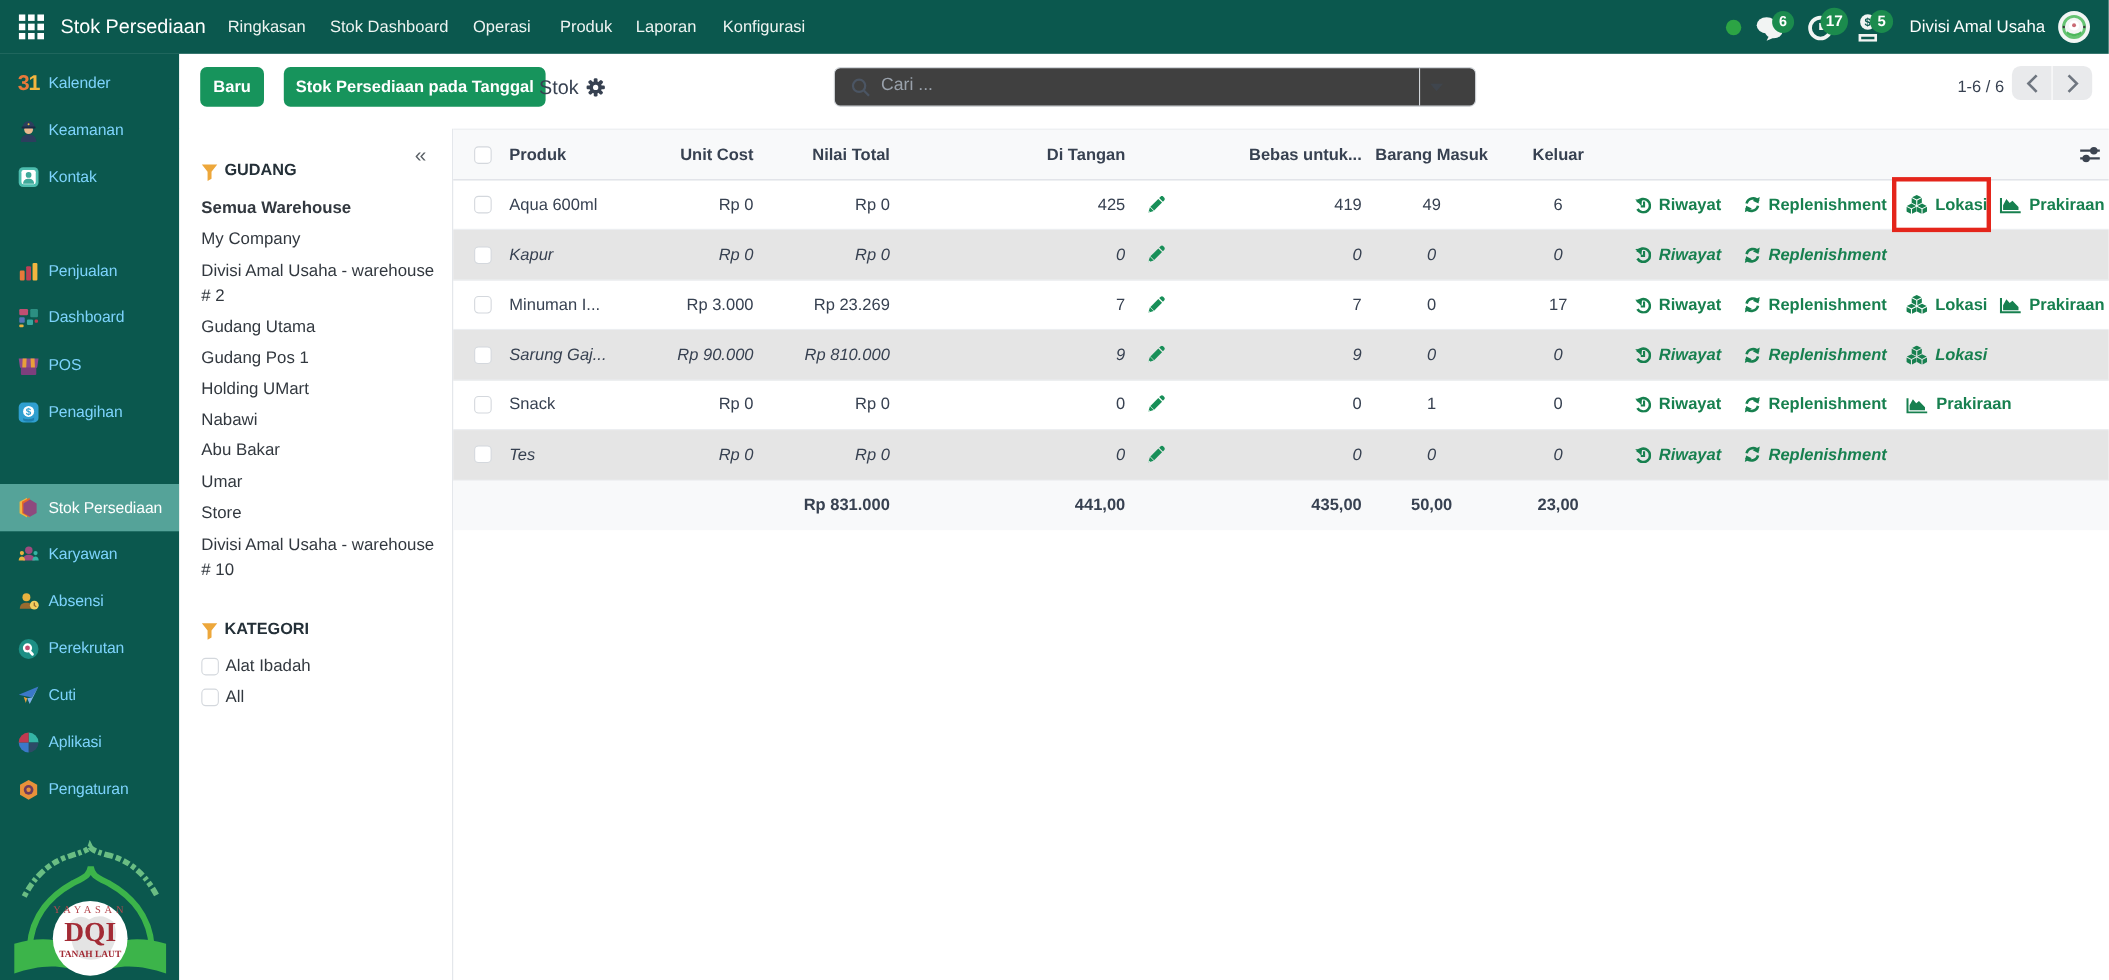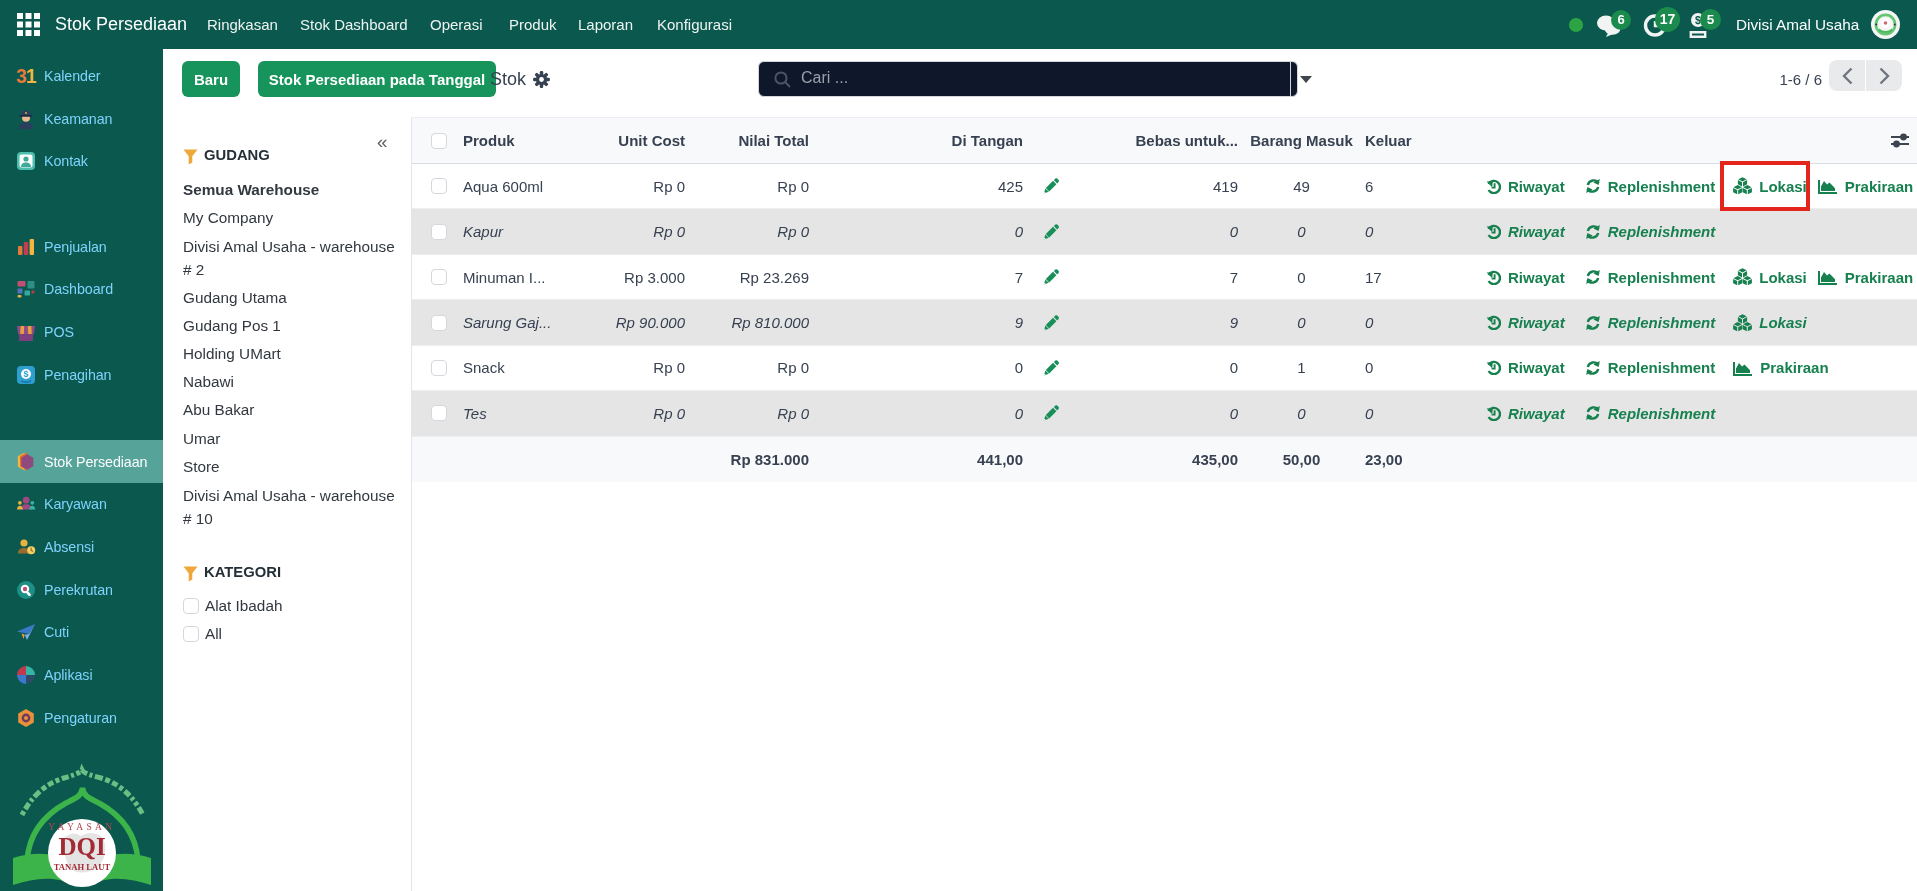--- a/index.html
+++ b/index.html
@@ -25,42 +25,42 @@
 .sbitem.active { background:#55a399; }
 .sbitem.active .tx { color:#fdfefe; }
 
 
 #controlbar { position:absolute; left:163px; top:49px; width:1754px; height:68px; background:#fff; }
 .greenbtn { position:absolute; top:12px; height:36px; background:#17945c; color:#fff;
   border-radius:6px; font-size:15px; font-weight:bold; display:flex; align-items:center;
   justify-content:center; }
 #stoktitle { position:absolute; left:327px; top:12px; height:36px; display:flex; align-items:center;
   font-size:18px; color:#374151; }
-#searchbox { position:absolute; left:595px; top:12px; width:540px; height:36px; background:#0f172a;
+#searchbox { position:absolute; left:595px; top:12px; width:584px; height:36px; background:#404040;
   border:1px solid #d2d6da; border-radius:6px; }
 
 
 #panel2 { position:absolute; left:163px; top:117px; width:249px; height:774px; background:#fff;
   border-right:1px solid #e2e5e9; color:#32383f; }
 
 
 #tablewrap { position:absolute; left:412px; top:117px; width:1505px; }
 .trow { display:flex; align-items:center; height:45.45px; border-bottom:1px solid #eceef1;
   font-size:15px; color:#374151; }
 .thead { height:47px; background:#f8f9fa; font-weight:bold; border-top:1px solid #eceef1; border-bottom:1px solid #d9dce1;}
 .tfoot { background:#f8f9fa; font-weight:bold; border-bottom:none; }
 .c-check { width:44px; display:flex; justify-content:flex-start; padding-left:19px; }
 .c-prod  { width:105px; white-space:nowrap; overflow:hidden; padding-left:7px; }
 .c-cost  { width:136px; text-align:right; padding-right:12px; }
 .c-nilai { width:124px; text-align:right; padding-right:12px; }
 .c-tangan{ width:214px; text-align:right; padding-right:12px; }
 .c-pencil{ width:32px; padding-left:8px; padding-top:3px; }
 .c-bebas { width:183px; text-align:right; padding-right:12px; }
 .c-masuk { width:115px; text-align:center; padding-right:12px; }
-.c-keluar{ width:115px; text-align:left; padding-right:12px; }
+.c-keluar{ width:115px; text-align:center; padding-right:12px; }
 .c-act   { flex:1; display:flex; align-items:center; }
 .cbx { width:16px; height:16px; border:1px solid #d4d8dd; border-radius:4px; background:#fff; }
 .alink { display:inline-flex; align-items:center; color:#17804f; font-weight:bold; font-size:15px; }
 .alink svg { margin-right:7px; }
 .stripe { background:#e5e5e5;font-style:italic; }
 </style>
 </head>
 <body>
 
 <div id="topbar">

